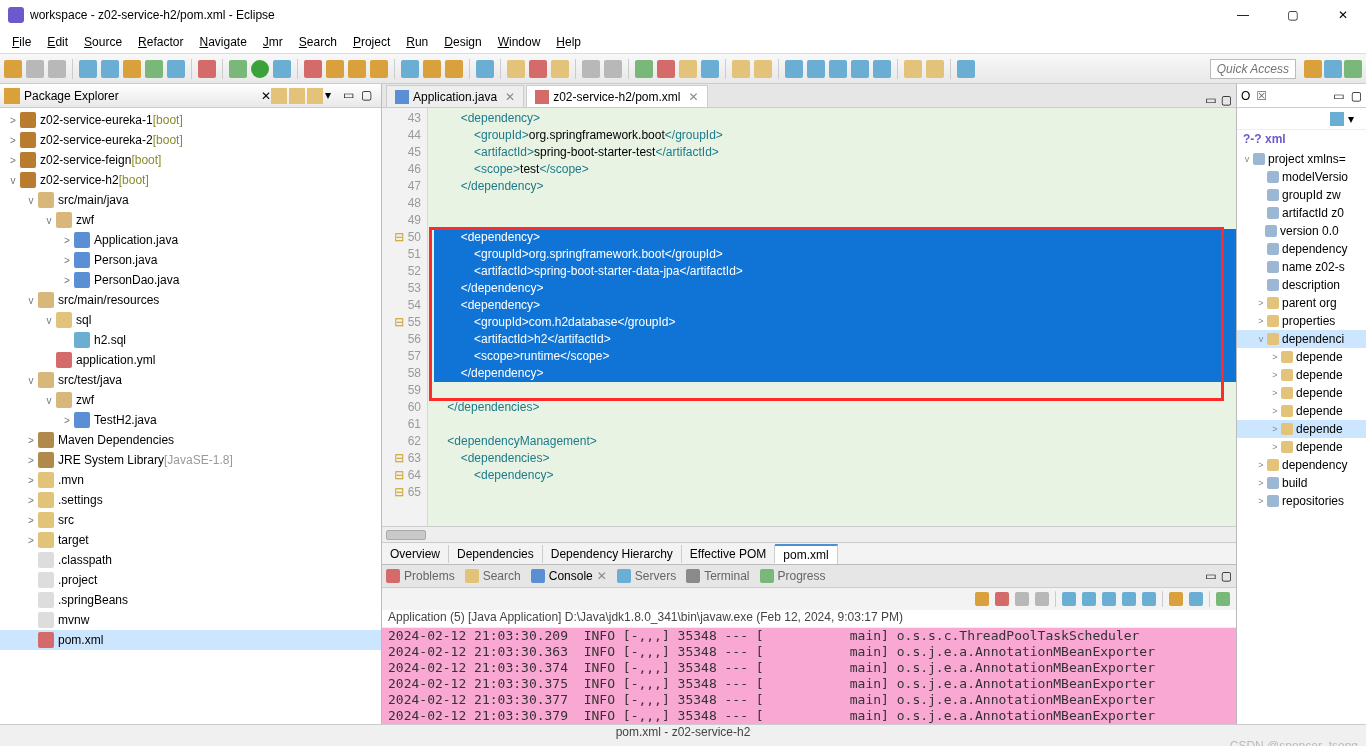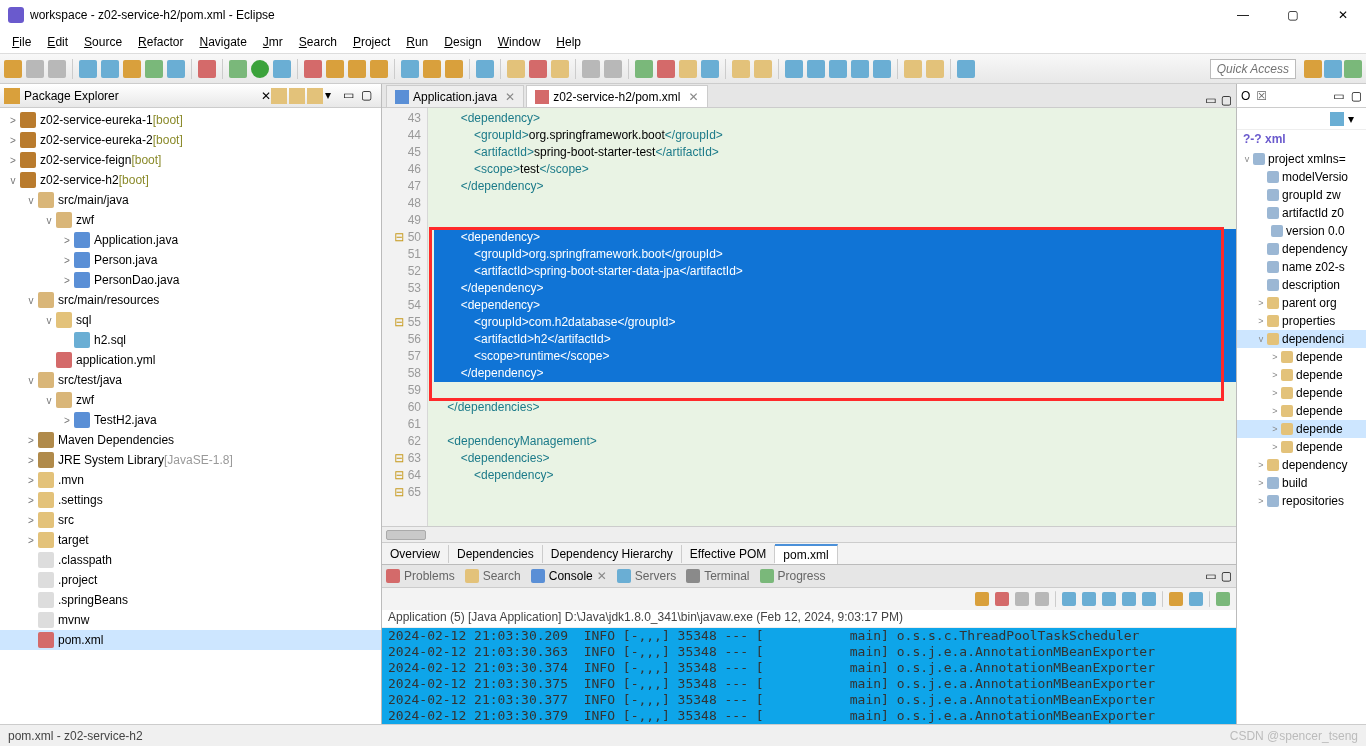--- a/index.html
+++ b/index.html
@@ -65,37 +65,37 @@
   .ed-bot .bt.act { background:#fff; border-top:2px solid #4a90d9; }
   
   .btm-tabs { height:24px; background:#e6e6e6; border-top:1px solid #bbb; border-bottom:1px solid #ccc; display:flex; align-items:center; padding:0 4px; gap:10px; }
   .btm-tabs .v { display:flex; align-items:center; gap:4px; cursor:pointer; color:#666; }
   .btm-tabs .v.act { color:#000; }
   .btm-tabs .v .ic{ width:14px;height:14px; border-radius:2px;}
   .btm-tabs .ctrl { margin-left:auto; display:flex; gap:4px; }
   .con-tb { height:22px; background:#f3f3f3; display:flex; align-items:center; justify-content:flex-end; gap:6px; padding:0 6px; }
   .con-tb span{ width:14px;height:14px; display:inline-block; border-radius:2px; }
   .con-hd { height:18px; padding:0 6px; color:#444; background:#fff; border-bottom:1px solid #eee; white-space:nowrap; overflow:hidden;}
-  .con    { flex:0 0 auto; height:96px; background:#0ea5e9; overflow:hidden; font-family:Consolas,monospace; font-size:13px; line-height:16px; padding:0 6px; white-space:pre; color:#333;}
+  .con    { flex:0 0 auto; height:96px; background:#f9a8d4; overflow:hidden; font-family:Consolas,monospace; font-size:13px; line-height:16px; padding:0 6px; white-space:pre; color:#333;}
   
   .outline{ width:130px; border-left:1px solid #bbb; background:#fff; display:flex; flex-direction:column; }
   .ol-tab { height:24px; border-bottom:1px solid #ccc; display:flex; align-items:center; padding:0 4px; gap:6px;}
   .ol-tab .o{ cursor:pointer; color:#666;}
   .ol-tab .o.act{ color:#000;}
   .ol-tb  { height:22px; display:flex; align-items:center; justify-content:flex-end; gap:4px; padding:0 4px; border-bottom:1px solid #eee;}
   .ol-tb span{width:14px;height:14px;display:inline-block;}
   .ol-xml { padding:2px 6px; color:#6a5acd; font-weight:bold;}
   .ol-tree{ flex:1; overflow:hidden; padding:2px 0;}
   .on     { display:flex; align-items:center; height:18px; white-space:nowrap; cursor:pointer;}
   .on .tw { width:12px; text-align:center; color:#888; font-size:9px;}
   .on .ic { width:12px;height:12px; border-radius:2px; margin-right:3px;}
   .on.sel { background:#cde6ff;}
   .ic-el  { background:#9bb7d4;}
   .ic-cy  { background:#e3c27a;}
-  .status { height:22px; background:#f0f0f0; border-top:1px solid #ccc; display:flex; align-items:center; padding:0 8px; color:#444;}
+  .status { height:22px; background:#f0f0f0; border-top:1px solid #ccc; display:flex; align-items:center; padding:0 8px; color:#444;flex-direction:column;}
   .status .wm{ margin-left:auto; color:#bbb;}
 </style>
 </head>
 <body>
 
 <div class="titlebar">
   <span class="app-icon"></span>
   <span class="title">workspace - z02-service-h2/pom.xml - Eclipse</span>
   <div class="win-btns">
     <span class="win-btn">—</span>
@@ -461,21 +461,21 @@
         <div class="on" style="padding-left: 18px;">
           <span class="tw"></span>
           <span class="ic ic-el"></span>
           <span>groupId  zw</span>
         </div>
         <div class="on" style="padding-left: 18px;">
           <span class="tw"></span>
           <span class="ic ic-el"></span>
           <span>artifactId  z0</span>
         </div>
-        <div class="on" style="padding-left: 22px;">
+        <div class="on" style="padding-left: 16px;">
           <span class="tw"></span>
           <span class="ic ic-el"></span>
           <span>version  0.0</span>
         </div>
         <div class="on" style="padding-left: 18px;">
           <span class="tw"></span>
           <span class="ic ic-el"></span>
           <span>dependency</span>
         </div>
         <div class="on" style="padding-left: 18px;">

